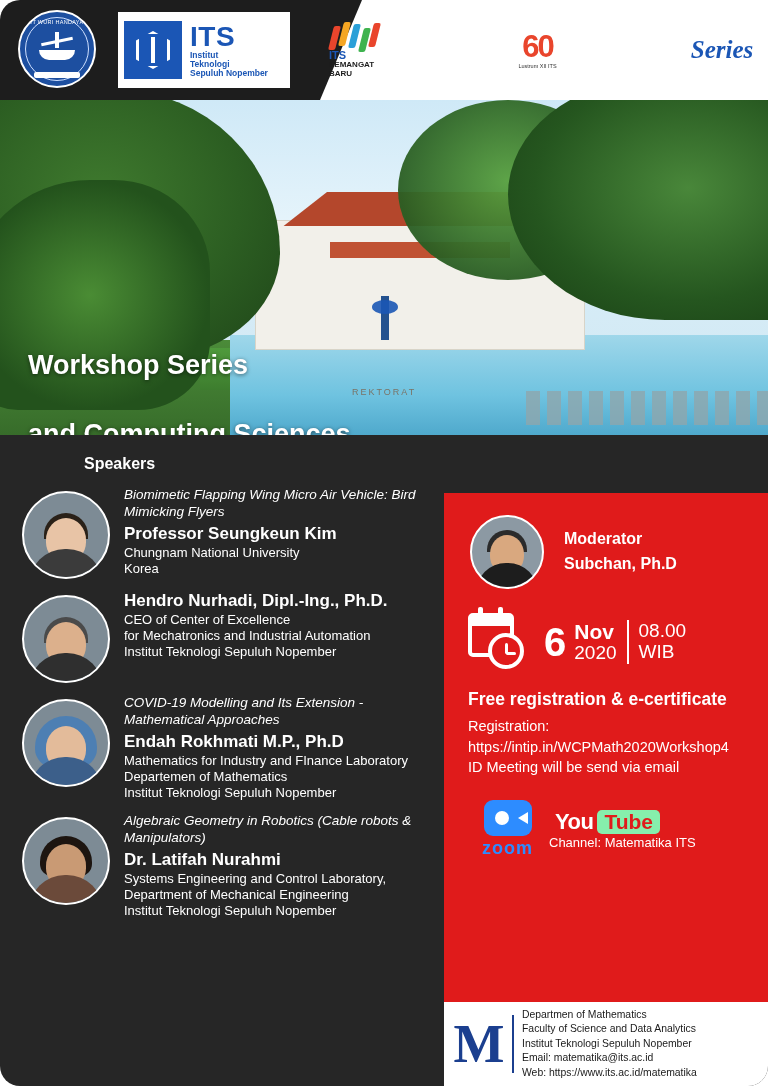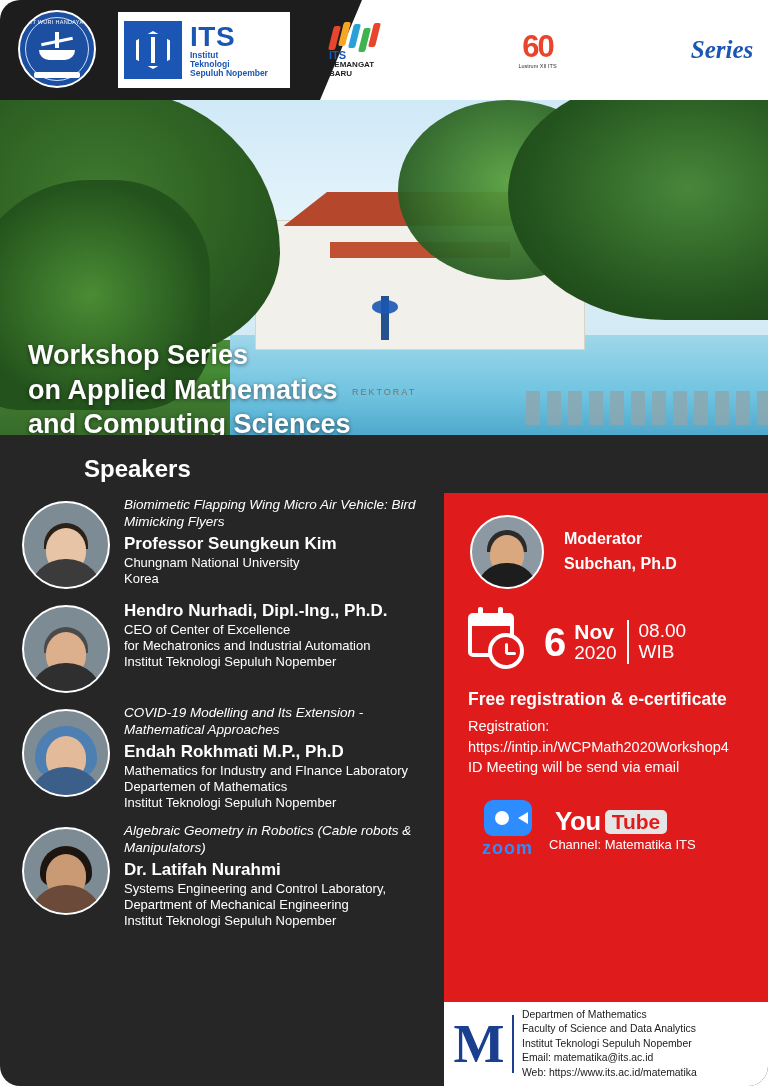--- a/index.html
+++ b/index.html
@@ -191,33 +191,33 @@
   .hero .monument {
     position: absolute; left: 372px; top: 196px; width: 26px; height: 60px;
   }
   .hero .monument .sq { position:absolute; left:9px; top:0; width:8px; height:44px; background:#24528f; }
   .hero .monument .fl { position:absolute; left:0; top:4px; width:26px; height:14px; background:#1b56b5; border-radius:50%; opacity:.9;}
   .hero .road {
     position: absolute; left: 0; top: 240px; width: 250px; height: 95px;
     background: linear-gradient(#4b8b39, #376c2a);
   }
 
-  .hero-text { position: absolute; left: 28px; top: 238px; width: 520px; }
+  .hero-text { position: absolute; left: 28px; top: 248px; width: 520px; }
   .hero-text h1 {
     color: #ffffff; font-size: 27px; line-height: 1.28; font-weight: bold;
     text-shadow: 0 1px 4px rgba(0,0,0,.55);
   }
 
   
   .body-wrap { position: relative; width: 768px; height: 651px; display: flex; }
   .left-col { width: 444px; background: #262626; position: relative; }
   .right-col { width: 324px; background: #262626; position: relative; }
 
   .speakers-title {
-    color: #ffffff; font-size: 24px; font-weight: bold;
+    color: #ffffff; font-size: 16px; font-weight: bold;
     margin: 20px 0 6px 84px;
   }
 
   .speaker {
     display: flex; padding: 6px 10px 4px 22px; align-items: flex-start;
   }
   .avatar {
     width: 88px; height: 88px; border-radius: 50%; flex: none;
     border: 2px solid #ffffff; overflow: hidden; position: relative;
     margin-top: 6px; background: #7d8b95;
@@ -303,23 +303,23 @@
     border-radius:50%; background:#fff;
   }
   .zoom-logo .cam:after {
     content:""; position:absolute; right:4px; top:12px; width:0; height:0;
     border-top: 6px solid transparent; border-bottom: 6px solid transparent;
     border-right: 10px solid #fff;
   }
   .zoom-logo .zt { color:#2d8cff; font-size: 18px; font-weight: bold; letter-spacing: 1px; margin-top: 2px; }
   .yt-block { margin-left: 22px; }
   .yt-logo { display:flex; align-items:center; }
-  .yt-logo .you { font-size: 26px; font-weight: bold; color:#ffffff; letter-spacing:-.5px;}
+  .yt-logo .you { font-size: 22px; font-weight: bold; color:#ffffff; letter-spacing:-.5px;}
   .yt-logo .tube {
-    background:#e5e5e5; color:#e01b1b; font-size: 21px; font-weight: bold;
+    background:#86efac; color:#e01b1b; font-size: 21px; font-weight: bold;
     padding: 0 7px; border-radius: 5px; margin-left: 4px;
   }
   .yt-channel { font-size: 13px; margin-top: 0; margin-left: -6px; }
 
   
   .footer {
     position: absolute; left: 444px; bottom: 0; width: 324px; height: 84px;
     background: #ffffff; display: flex; align-items: center;
   }
   .footer .m-logo {
@@ -422,21 +422,21 @@
     </div>
     <div class="rektorat">REKTORAT</div>
     <div class="trees-left"></div>
     <div class="trees-left2"></div>
     <div class="bigtree"></div>
     <div class="trees-right"></div>
 
     <div class="hero-text">
       <h1>
         <span>Workshop Series</span><br>
-        <span>on Applied Mathematics</span><br>
+        <br>
         <span>and Computing Sciences</span>
       </h1>
     </div>
 
   </div>
 
   <div class="body-wrap">
 
     <div class="left-col">
       <div class="speakers-title">Speakers</div>

